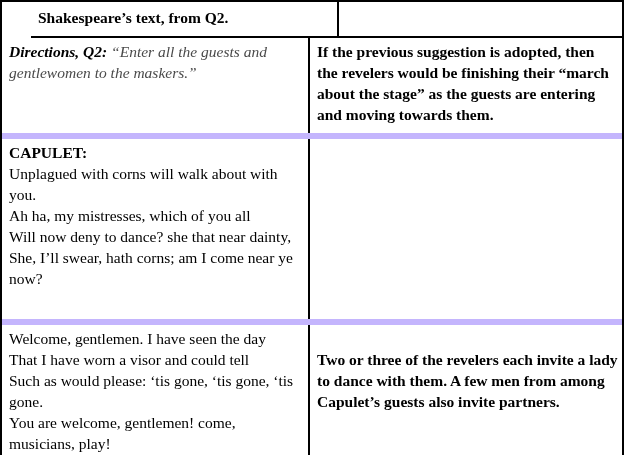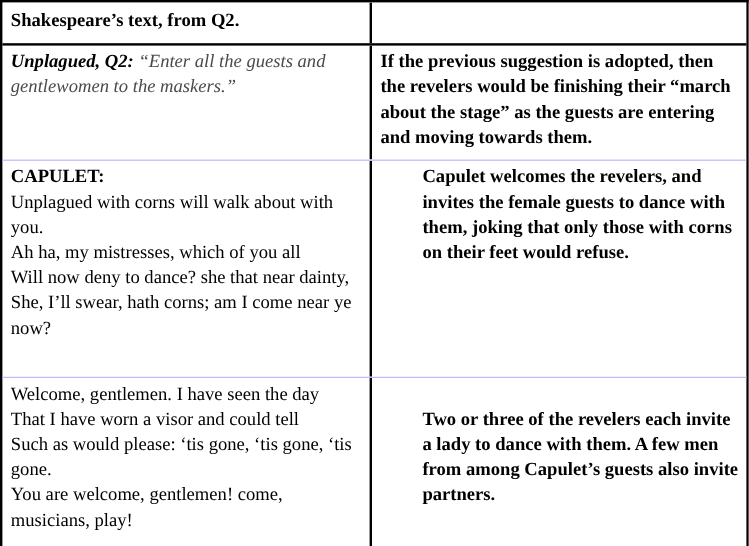--- a/index.html
+++ b/index.html
@@ -24,24 +24,24 @@
   }
   .trow {
     display: flex;
     flex-direction: row;
     flex-shrink: 0;
     overflow: hidden;
   }
   .trow.thead {
     border-bottom: 2px solid #000000;
     height: 34px;
+    margin-left: 29px;
   }
   .trow.bordered {
-    border-top: 1px solid #c4b5fd;
-    gap: 35px;
+    border-top: 6px solid #c4b5fd;
   }
   .trow.fill {
     flex: 1 1 auto;
   }
   .cell {
     box-sizing: border-box;
     padding: 3px 4px 3px 7px;
     font-size: 15.5px;
     line-height: 21px;
     overflow: hidden;
@@ -68,36 +68,33 @@
 </head>
 <body>
 
 <div class="doc-table">
   <div class="trow thead">
     <div class="cell left">Shakespeare’s text, from Q2.</div>
   </div>
   <div id="rows-container" style="display: flex; flex-direction: column; flex: 1 1 auto;">
       <div class="trow" style="height: 95px;">
         <div class="cell left">
-          <span class="line"><span class="seg-bi">Unplagued, Q2:</span><span class="seg-ig"> “Enter all the guests and gentlewomen to the maskers.”</span></span>
+          <span class="line"><span class="seg-bi">Directions, Q2:</span><span class="seg-ig"> “Enter all the guests and gentlewomen to the maskers.”</span></span>
         </div>
         <div class="cell right">
           <span class="line"><span>If the previous suggestion is adopted, then the revelers would be finishing their “march about the stage” as the guests are entering and moving towards them.</span></span>
         </div>
       </div>
       <div class="trow bordered" style="height: 180px;">
         <div class="cell left">
           <span class="line"><span class="seg-b">CAPULET:</span></span>
           <span class="line"><span>Unplagued with corns will walk about with you.</span></span>
           <span class="line"><span>Ah ha, my mistresses, which of you all</span></span>
           <span class="line"><span>Will now deny to dance? she that near dainty,</span></span>
           <span class="line"><span>She, I’ll swear, hath corns; am I come near ye now?</span></span>
-        </div>
-        <div class="cell right">
-          <span class="line"><span>Capulet welcomes the revelers, and invites the female guests to dance with them, joking that only those with corns on their feet would refuse.</span></span>
         </div>
       </div>
       <div class="trow bordered fill">
         <div class="cell left">
           <span class="line"><span>Welcome, gentlemen. I have seen the day</span></span>
           <span class="line"><span>That I have worn a visor and could tell</span></span>
           <span class="line"><span>Such as would please: ‘tis gone, ‘tis gone, ‘tis gone.</span></span>
           <span class="line"><span>You are welcome, gentlemen! come, musicians, play!</span></span>
         </div>
         <div class="cell right">

